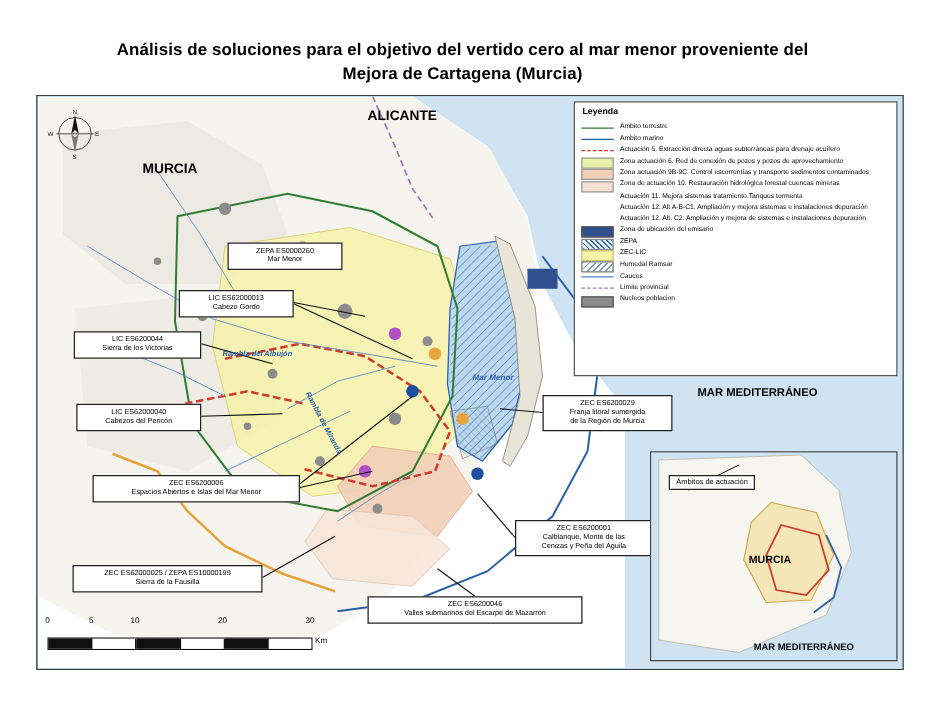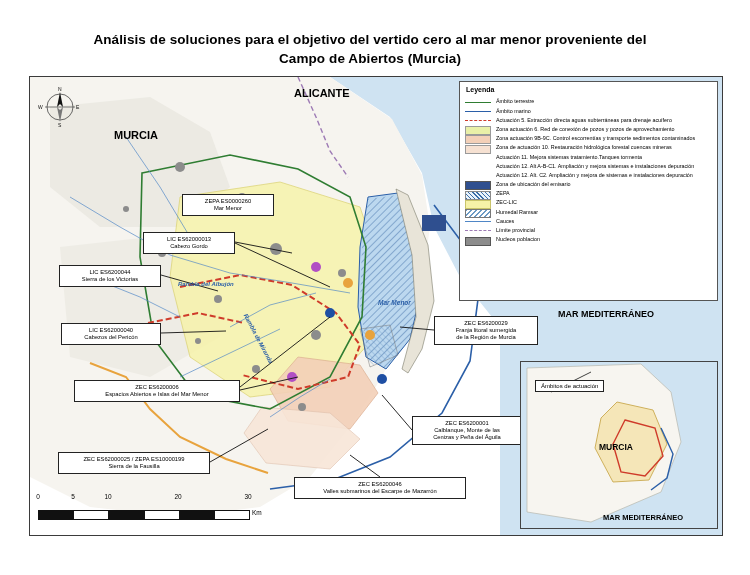--- a/index.html
+++ b/index.html
@@ -76,21 +76,21 @@
   #scalebar .kmlbl{position:absolute;left:214px;top:16px;font-size:6.5px;}
 
   
   #compass{position:absolute;left:8px;top:10px;width:44px;height:40px;font-size:5.5px;}
 </style>
 </head>
 <body>
 
 <div id="title">
   <span>Análisis de soluciones para el objetivo del vertido cero al mar menor proveniente del</span>
-  <span class="l2">Campo de Abiertos (Murcia)</span>
+  <span class="l2">Mejora de Cartagena (Murcia)</span>
 </div>
 
 <div id="map-frame">
 
   <svg width="692" height="458" style="position:absolute;left:0;top:0;">
 
     <rect x="0" y="0" width="692" height="458" fill="#ffffff"></rect>
     <path d="M300 0 L360 40 L392 96 L404 150 L430 200 L470 250 L470 458 L692 458 L692 0 Z" fill="#cfe3f2"></path>
     <path d="M0 0 L300 0 L362 42 L392 98 L400 150 L392 205 L372 255 L352 300 L320 350 L280 400 L230 430 L150 440 L60 430 L0 400 Z" fill="#f6f4ef"></path>
 

